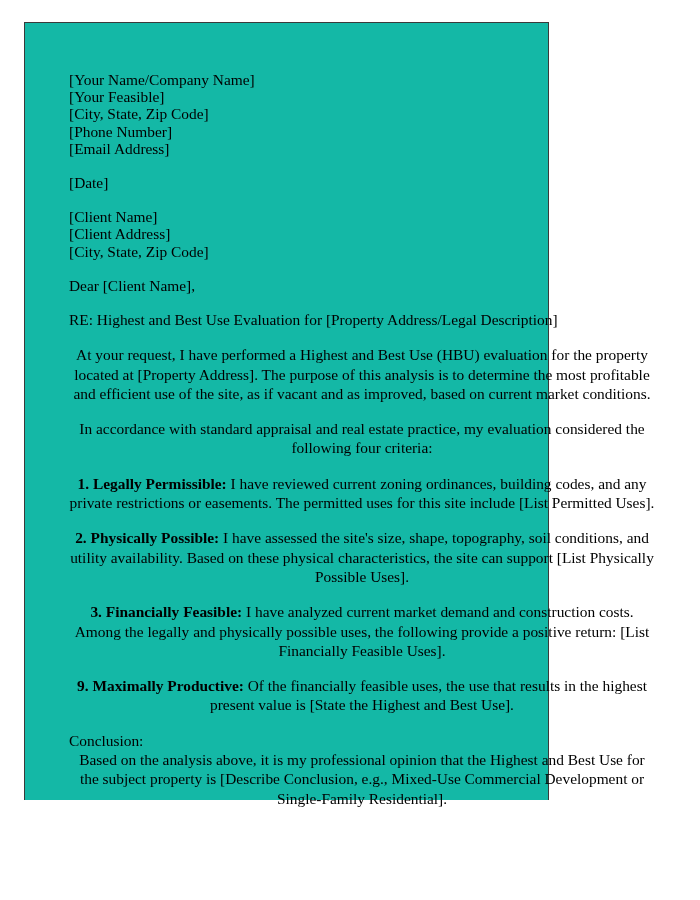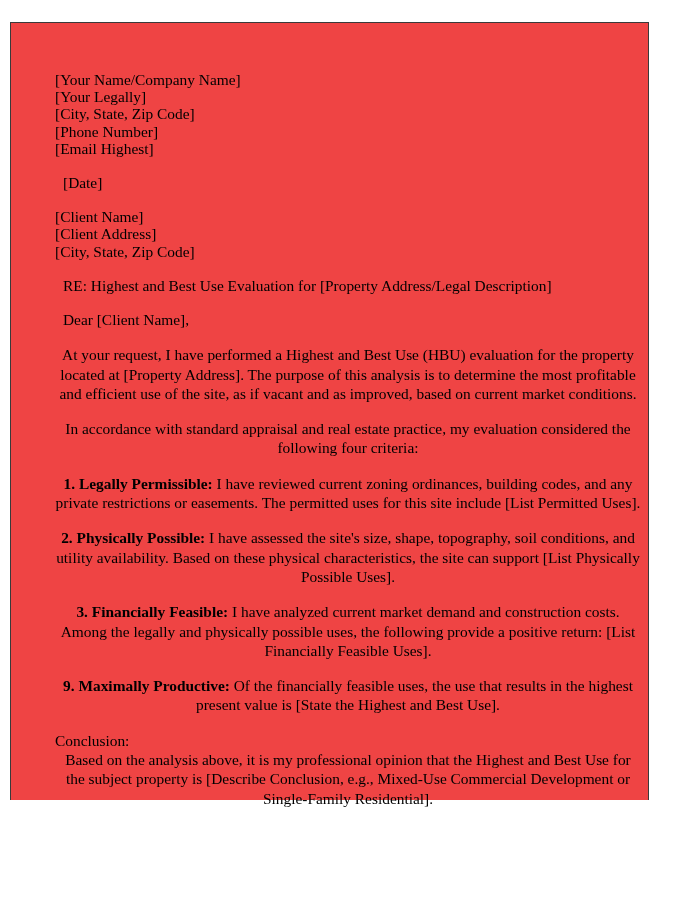--- a/index.html
+++ b/index.html
@@ -13,30 +13,30 @@
     width: 700px;
     height: 900px;
     overflow: hidden;
     font-family: "Liberation Serif", "DejaVu Serif", serif;
     color: #000000;
   }
 
   
   .page-sheet {
     position: absolute;
-    left: 10px;
+    left: 24px;
     top: 22px;
-    width: 639px;
+    width: 525px;
     height: 778px;
     border-left: 1.4px solid #3a3a3a;
     border-right: 1.4px solid #3a3a3a;
     border-top: 1.4px solid #3a3a3a;
     border-bottom: none;
     box-sizing: border-box;
-    background: #ef4444;
+    background: #14b8a6;
   }
 
   .letter-body {
     position: absolute;
     left: 44px;
     top: 48px;
     width: 586px;
   }
 
   
@@ -47,21 +47,21 @@
   .doc-line {
     font-size: 15.4px;
     line-height: 17.2px;
     white-space: nowrap;
   }
 
   
   .single-line {
     font-size: 15.4px;
     line-height: 17.2px;
-    margin: 0 0 17px 8px;
+    margin: 0 0 17px 0;
   }
 
   
   .para {
     font-size: 15.4px;
     line-height: 19.3px;
     margin: 0 0 16px 0;
     text-align: center;
   }
 
@@ -81,37 +81,37 @@
   }
 </style>
 </head>
 <body>
 
 <div class="page-sheet">
   <div class="letter-body">
 
     <div class="line-block">
       <div class="doc-line">[Your Name/Company Name]</div>
-      <div class="doc-line">[Your Legally]</div>
+      <div class="doc-line">[Your Feasible]</div>
       <div class="doc-line">[City, State, Zip Code]</div>
       <div class="doc-line">[Phone Number]</div>
-      <div class="doc-line">[Email Highest]</div>
+      <div class="doc-line">[Email Address]</div>
     </div>
 
     <div class="single-line">[Date]</div>
 
     <div class="line-block">
       <div class="doc-line">[Client Name]</div>
       <div class="doc-line">[Client Address]</div>
       <div class="doc-line">[City, State, Zip Code]</div>
     </div>
 
+    <div class="single-line">Dear [Client Name],</div>
+
     <div class="single-line">RE: Highest and Best Use Evaluation for [Property Address/Legal Description]</div>
-
-    <div class="single-line">Dear [Client Name],</div>
 
     <p class="para">At your request, I have performed a Highest and Best Use (HBU) evaluation for the property located at [Property Address]. The purpose of this analysis is to determine the most profitable and efficient use of the site, as if vacant and as improved, based on current market conditions.</p>
 
     <p class="para">In accordance with standard appraisal and real estate practice, my evaluation considered the following four criteria:</p>
 
     <p class="para">
       <span class="lead">1. Legally Permissible:</span><span> I have reviewed current zoning ordinances, building codes, and any private restrictions or easements. The permitted uses for this site include [List Permitted Uses].</span>
     </p>
 
     <p class="para">

